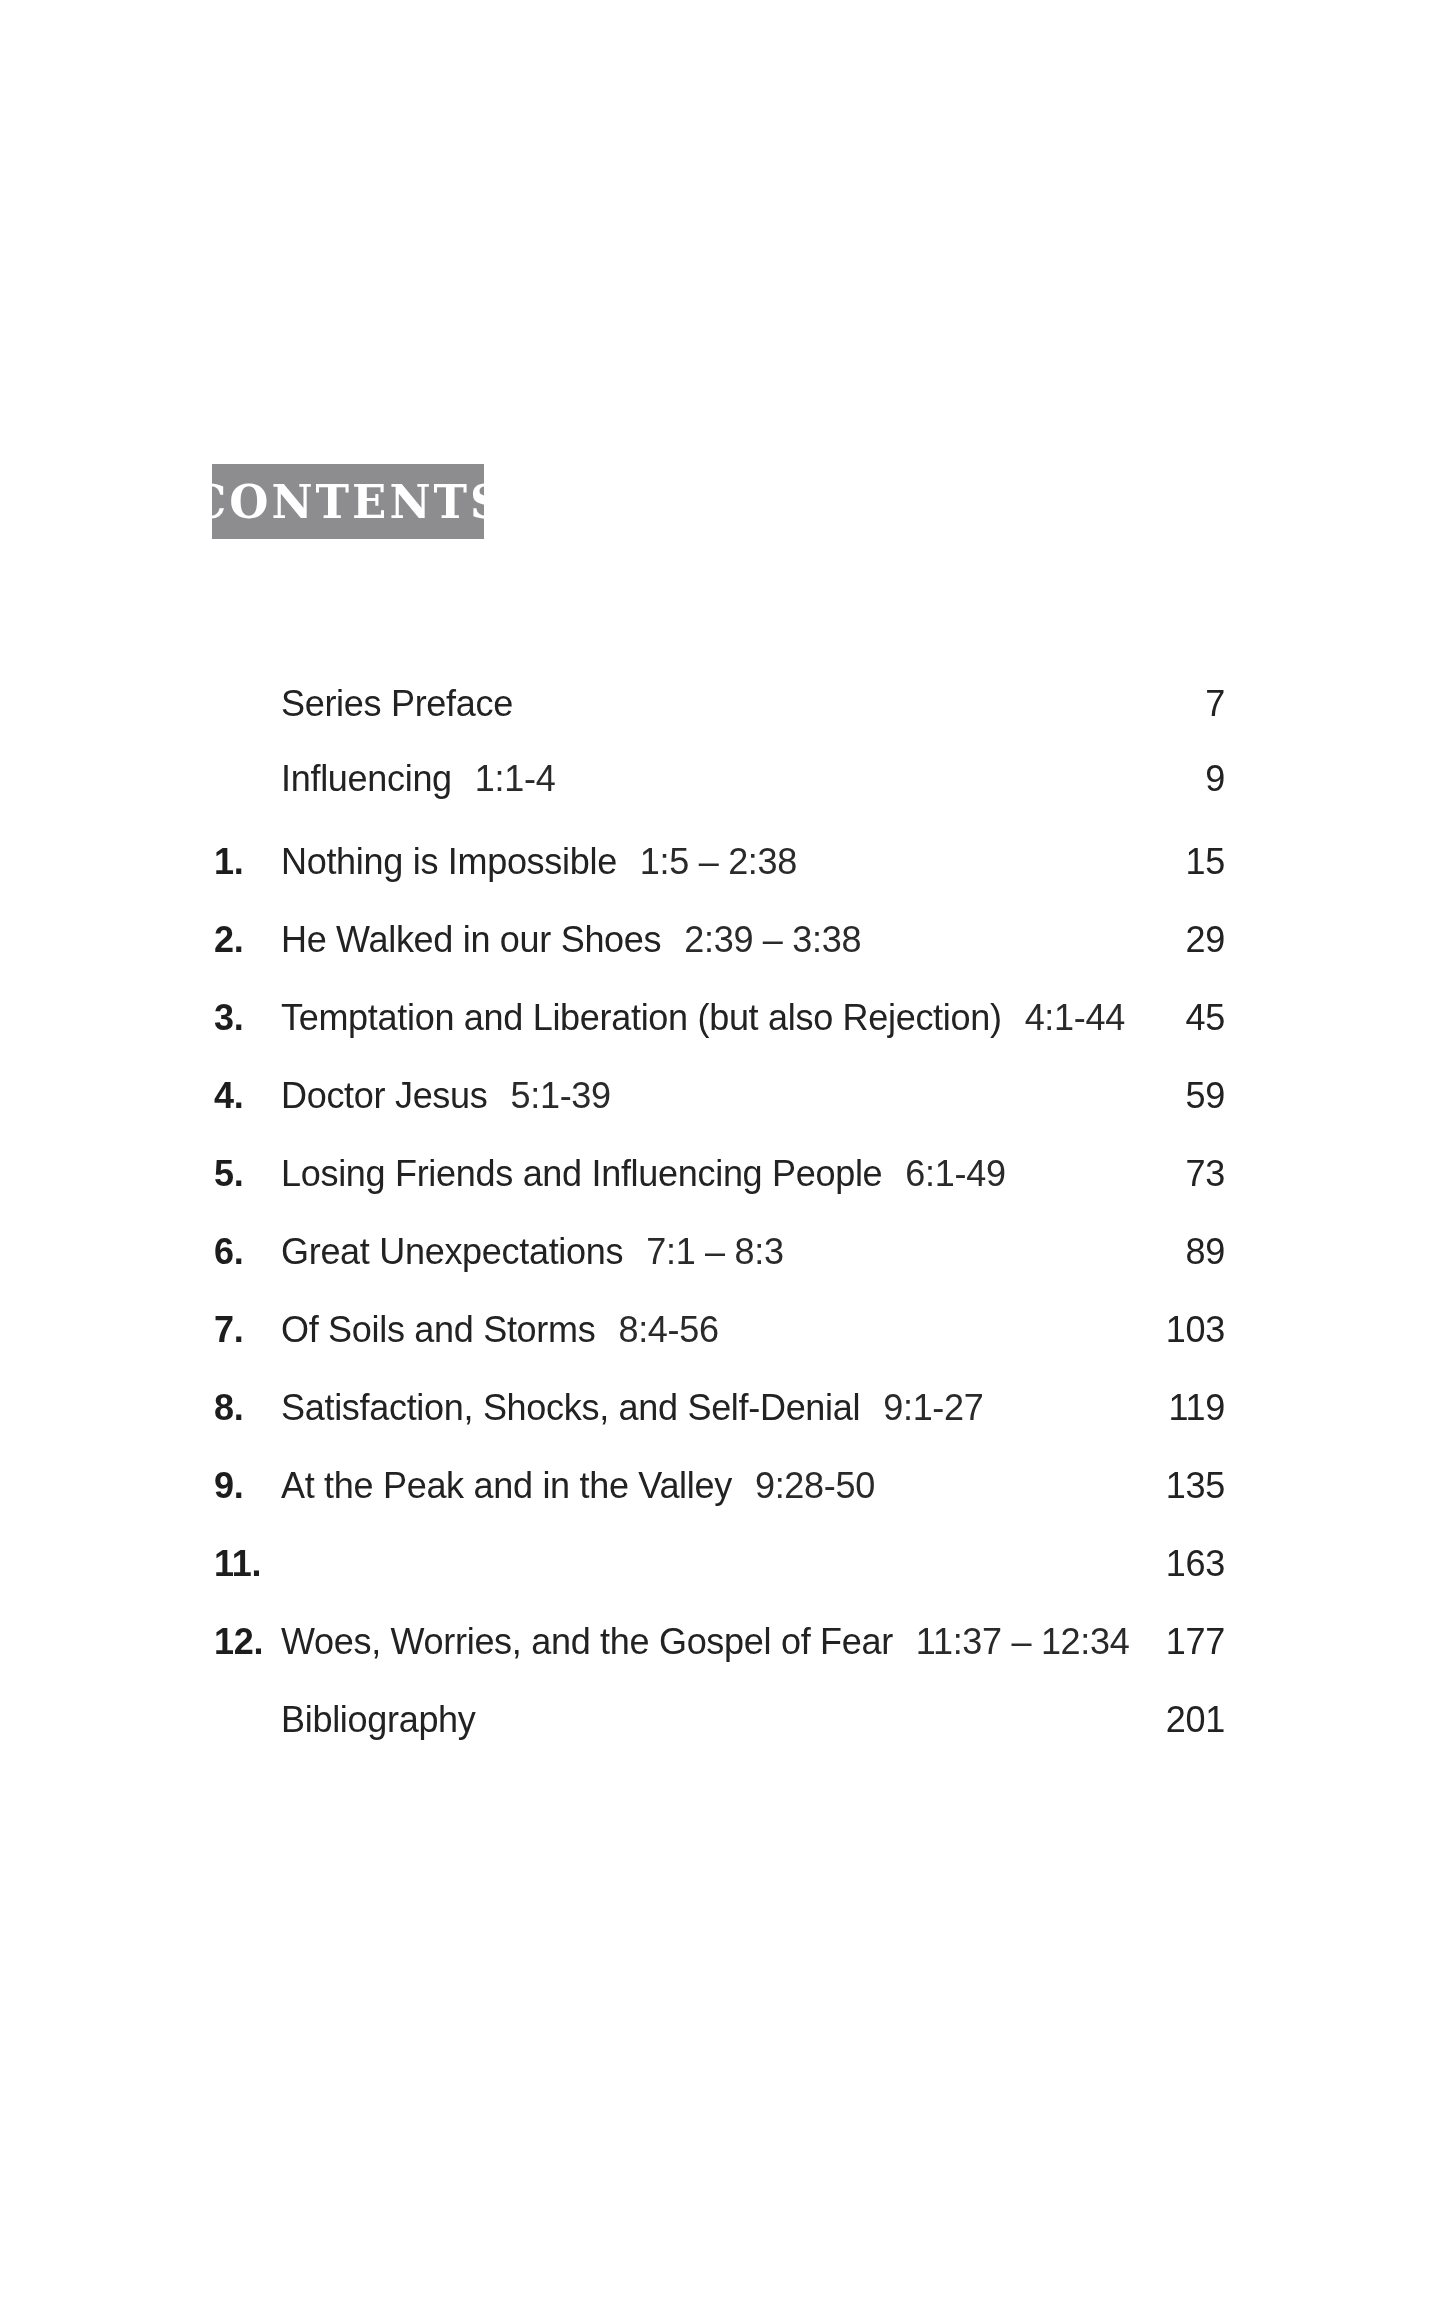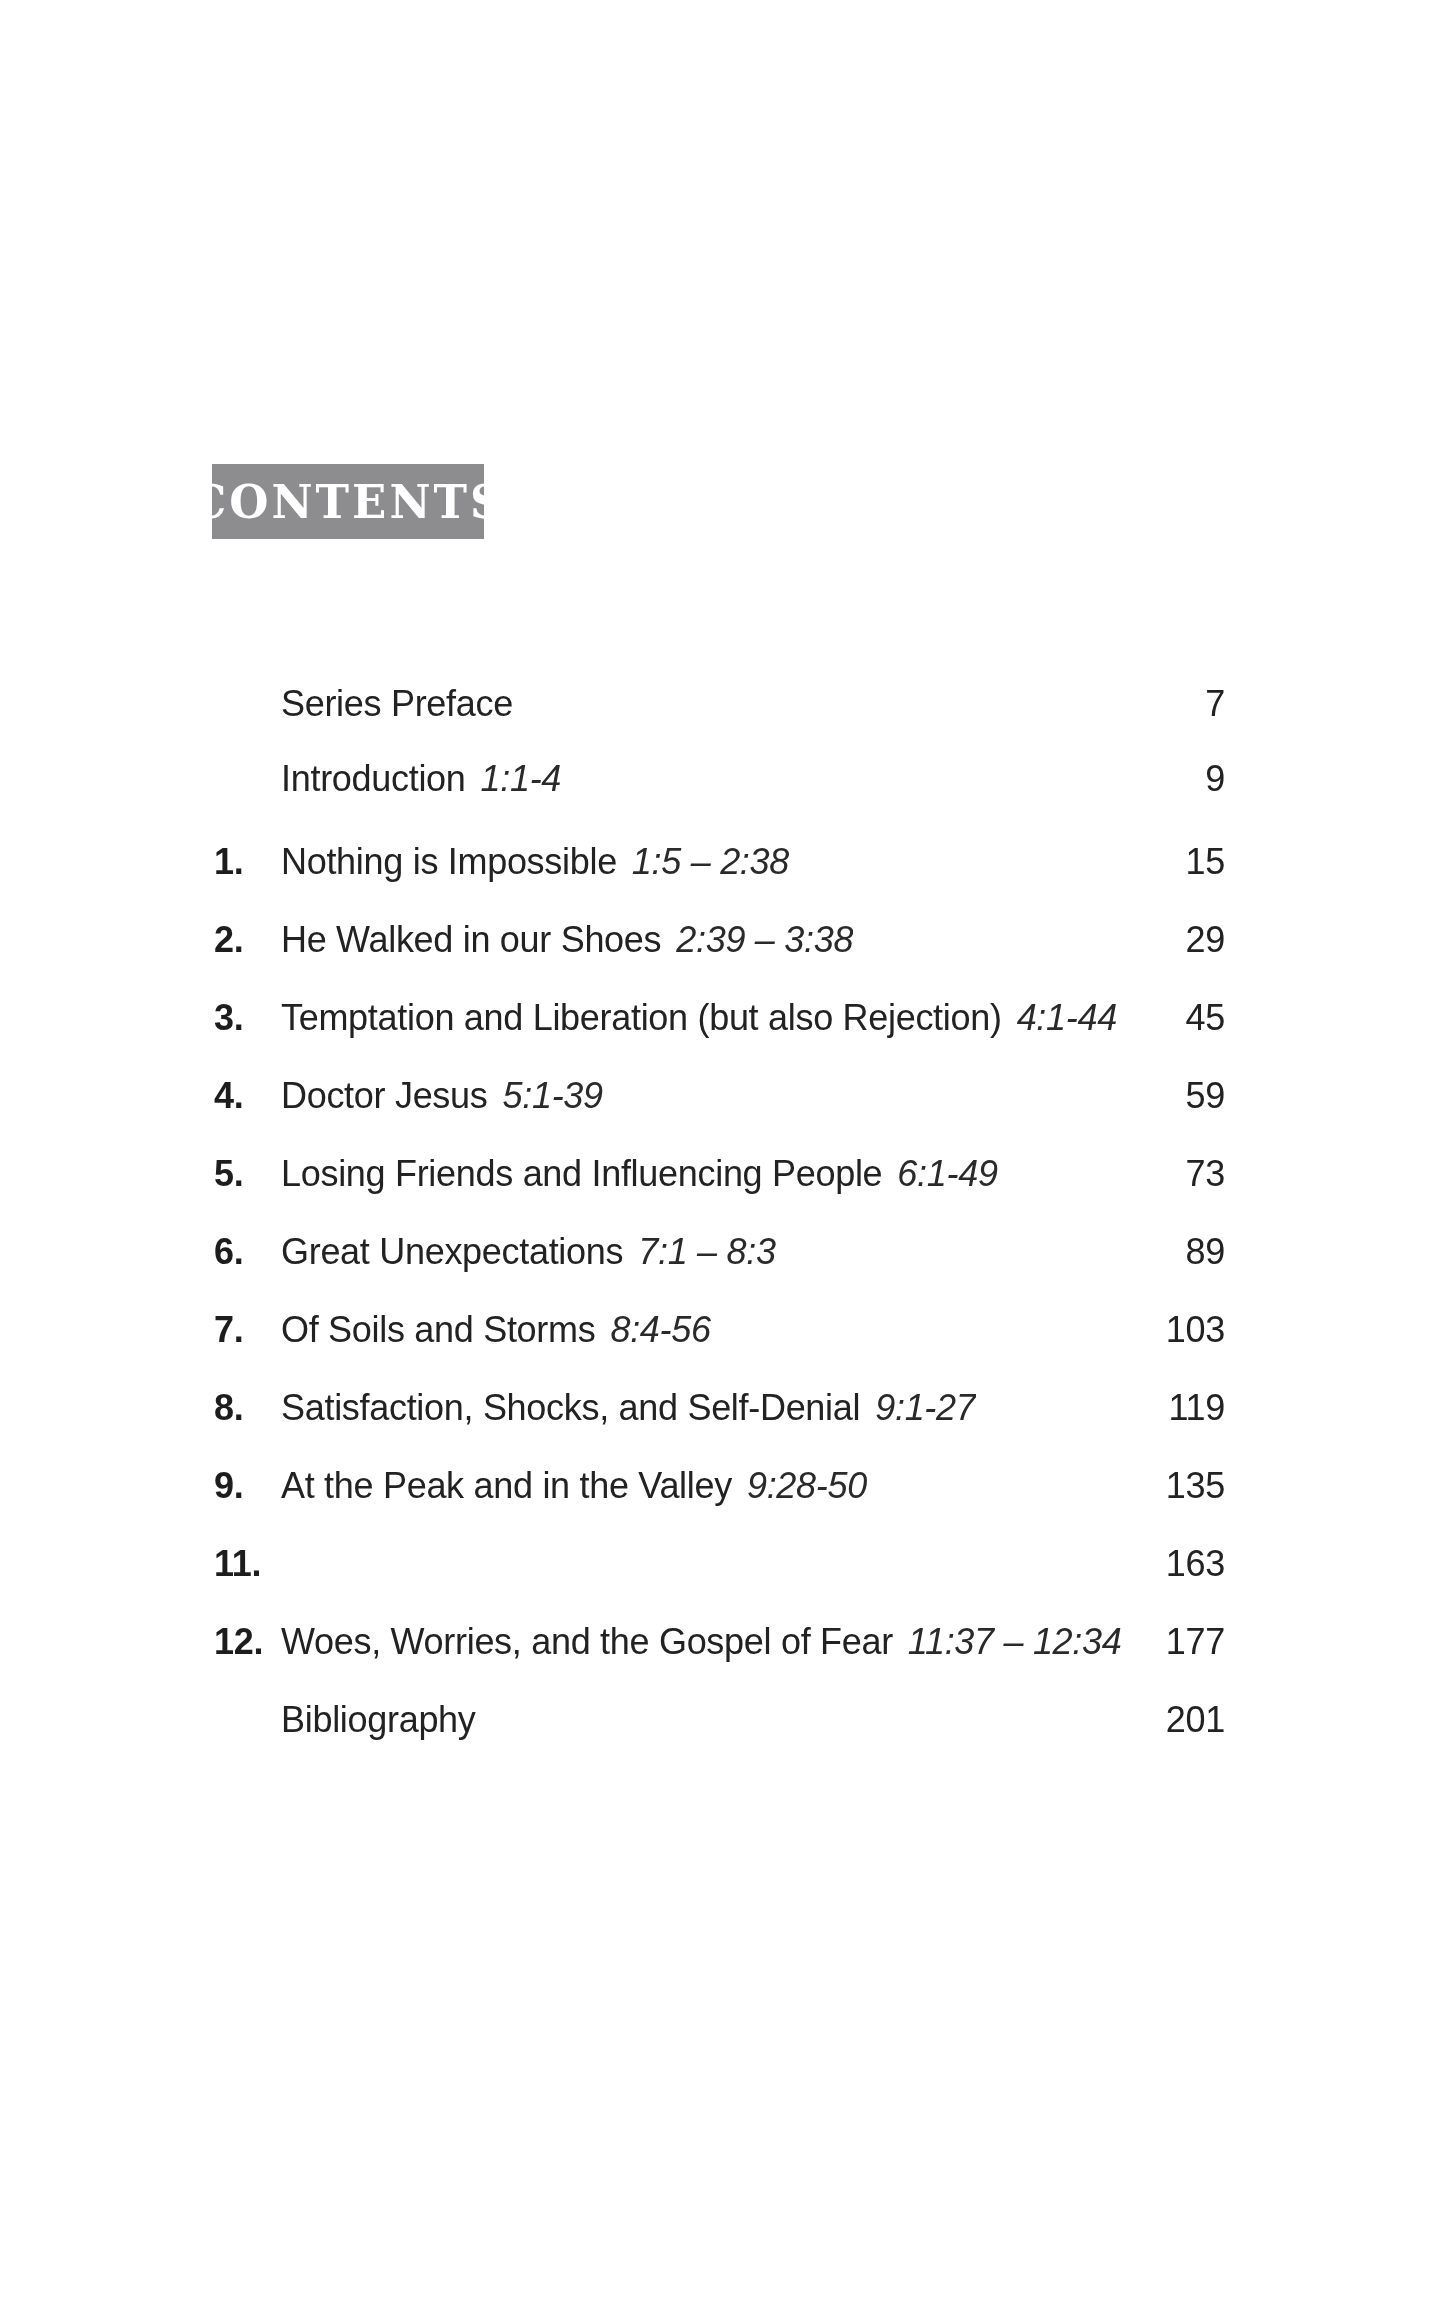--- a/index.html
+++ b/index.html
@@ -65,22 +65,21 @@
     width: 67px;
     flex: 0 0 67px;
     font-weight: bold;
     color: #1d1d1d;
   }
   .entry-text {
     flex: 0 1 auto;
     overflow: hidden;
   }
   .entry-ref {
-    font-style: italic;
-    margin-left: 15px;
+    margin-left: 23px;
     color: #2a2a2a;
   }
   .entry-ref:empty { margin-left: 0; }
   .entry-page {
     margin-left: auto;
     text-align: right;
     padding-left: 20px;
   }
 </style>
 </head>
@@ -92,21 +91,21 @@
 
 <div class="toc">
   <div class="toc-row">
     <span class="entry-num"></span>
     <span class="entry-text"><span>Series Preface</span><span class="entry-ref"></span></span>
     <span class="entry-page">7</span>
   </div>
 
   <div class="toc-row">
     <span class="entry-num"></span>
-    <span class="entry-text"><span>Introduction</span><span class="entry-ref">1:1-4</span></span>
+    <span class="entry-text"><span>Influencing</span><span class="entry-ref">1:1-4</span></span>
     <span class="entry-page">9</span>
   </div>
 
   <div class="toc-row">
     <span class="entry-num">1.</span>
     <span class="entry-text"><span>Nothing is Impossible</span><span class="entry-ref">1:5 – 2:38</span></span>
     <span class="entry-page">15</span>
   </div>
 
   <div class="toc-row">

